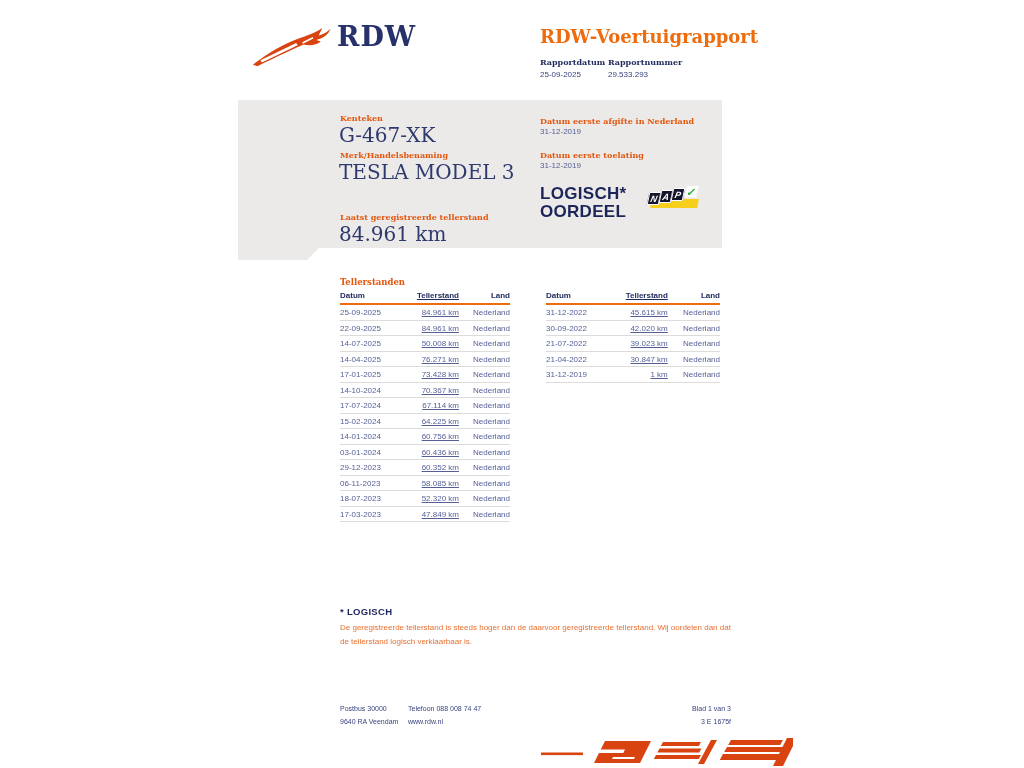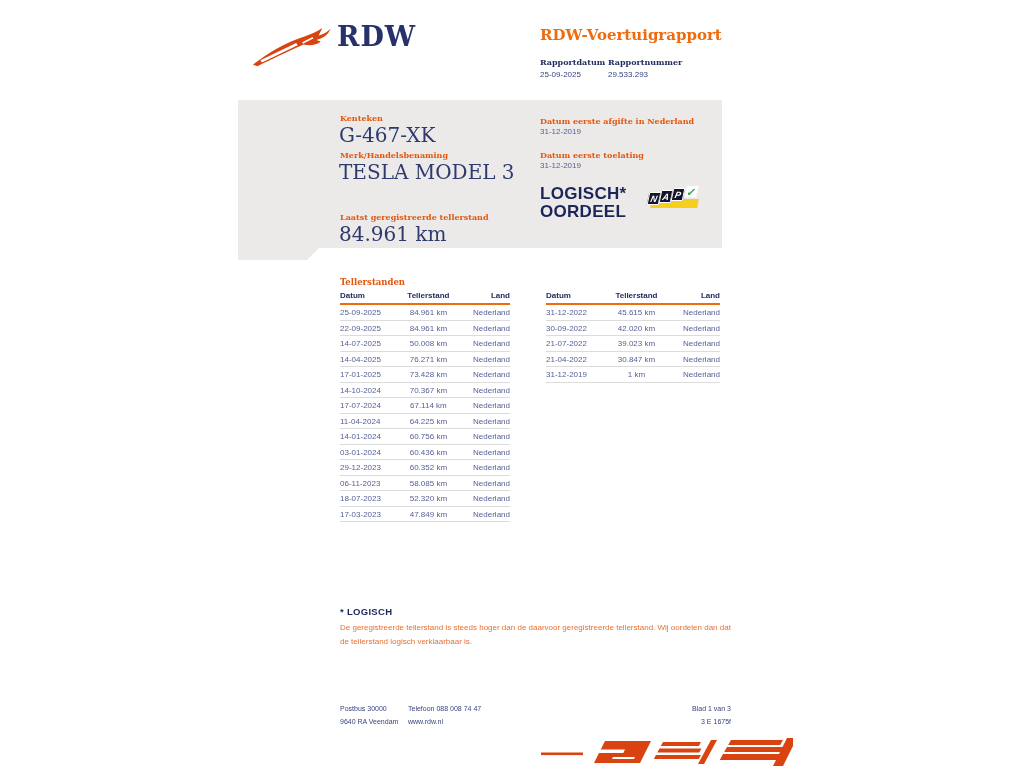--- a/index.html
+++ b/index.html
@@ -6,21 +6,21 @@
   html,body { width:1024px; height:768px; background:#ffffff; overflow:hidden;
               font-family:"Liberation Sans", sans-serif; }
   #page { position:relative; width:940px; height:768px; background:#fff; }
 
   .serif { font-family:"DejaVu Serif","Liberation Serif",serif; }
   .abs { position:absolute; }
 
   
   #logo-text { left:337px; top:21px; font-size:27px; font-weight:bold; color:#27316B;
                letter-spacing:1px; }
-  #doc-title { left:540px; top:26px; font-size:15px; font-weight:bold; color:#ED6C0E; }
+  #doc-title { left:540px; top:26px; font-size:18px; font-weight:bold; color:#ED6C0E; }
   .meta-label { font-size:8px; font-weight:bold; color:#222C5E;
                 font-family:"DejaVu Serif","Liberation Serif",serif; }
   .meta-value { font-size:8px; color:#3A4480; margin-top:3px; }
   #meta-date { left:540px; top:57px; }
   #meta-number { left:608px; top:57px; }
 
   
   #summary-box { left:238px; top:100px; width:484px; height:160px; background:#ECE9E9;
     clip-path: polygon(0 0, 484px 0, 484px 148px, 81px 148px, 69px 160px, 0 160px); }
   .field-label { font-size:8px; font-weight:bold; color:#E2570E;
@@ -61,21 +61,21 @@
   #tables-heading { left:340px; top:277px; font-size:8.5px; font-weight:bold; color:#E2570E;
                     font-family:"DejaVu Serif","Liberation Serif",serif; }
   #table-left  { left:340px; top:289px; width:170px; }
   #table-right { left:546px; top:289px; width:174px; }
   table.tst { width:100%; border-collapse:collapse; }
   table.tst th { font-size:8px; font-weight:bold; color:#222C5E; padding:2px 0 3px 0;
                  border-bottom:2px solid #ED6C0E; }
   table.tst td { font-size:8px; color:#555F95; padding:3px 0 2.5px 0;
                  border-bottom:1px solid #DCDCDC; }
   table.tst .c0 { text-align:left;  width:34%; }
-  table.tst .c1 { text-align:center; width:36%; }
+  table.tst .c1 { text-align:right; width:36%;text-decoration:underline; }
   table.tst .c2 { text-align:right; width:30%; }
 
   
   #footnote-heading { left:340px; top:606px; font-size:9.5px; font-weight:bold;
                       color:#1B2559; letter-spacing:0.3px; }
   #footnote-body { left:340px; top:621px; width:396px; font-size:8px; color:#E8702F;
                    line-height:14px; }
 
   
   .footer-col { font-size:7px; color:#3A4480; line-height:13px; }
@@ -181,21 +181,21 @@
             <td class="c0">14-10-2024</td>
             <td class="c1">70.367 km</td>
             <td class="c2">Nederland</td>
           </tr>
           <tr>
             <td class="c0">17-07-2024</td>
             <td class="c1">67.114 km</td>
             <td class="c2">Nederland</td>
           </tr>
           <tr>
-            <td class="c0">11-04-2024</td>
+            <td class="c0">15-02-2024</td>
             <td class="c1">64.225 km</td>
             <td class="c2">Nederland</td>
           </tr>
           <tr>
             <td class="c0">14-01-2024</td>
             <td class="c1">60.756 km</td>
             <td class="c2">Nederland</td>
           </tr>
           <tr>
             <td class="c0">03-01-2024</td>

